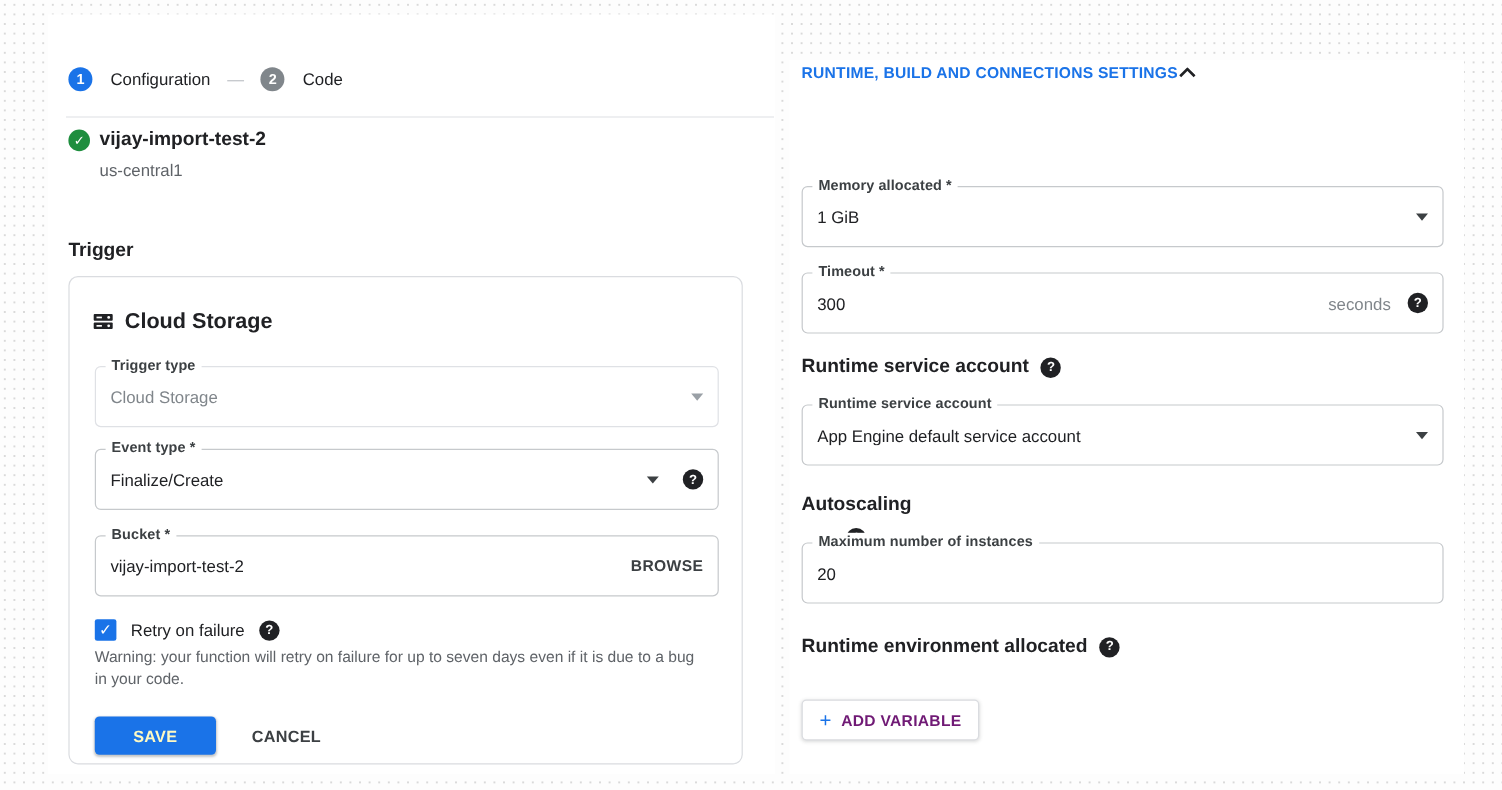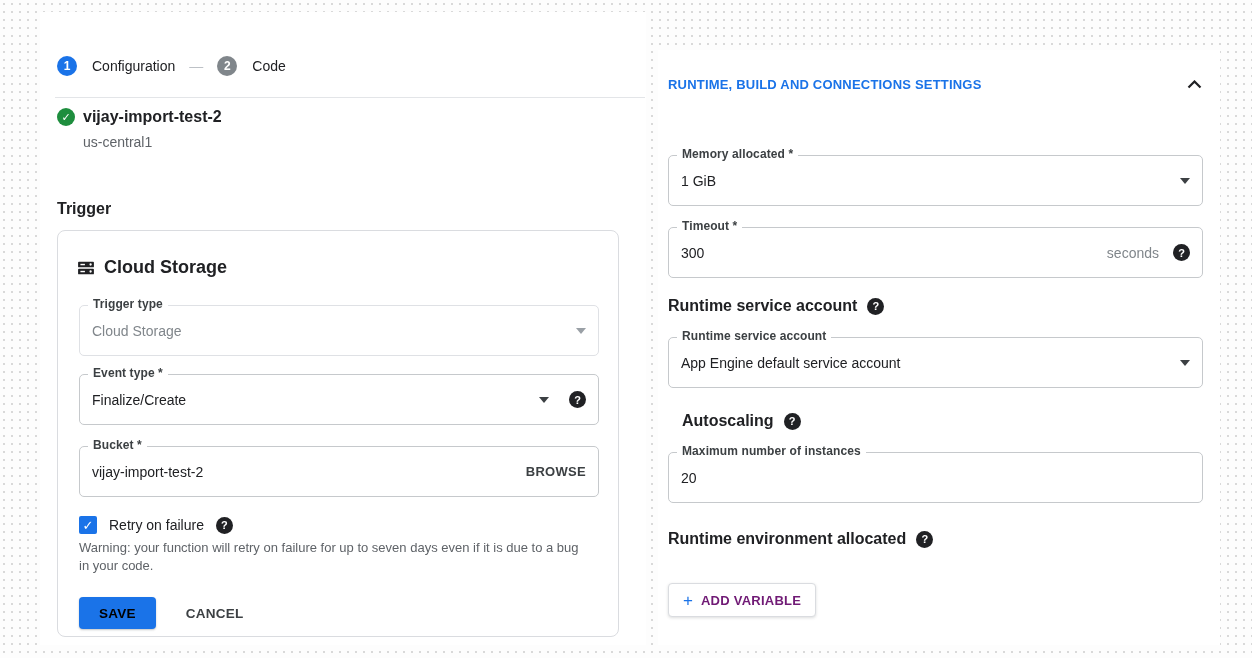--- a/index.html
+++ b/index.html
@@ -83,47 +83,47 @@
   
   .retry-row { position: absolute; left: 21px; top: 285px; display: flex; align-items: center; gap: 12px; }
   .checkbox {
     width: 18px; height: 18px; border-radius: 2px; background: #1a73e8; color: #fff;
     font-size: 13px; font-weight: 700; display: flex; align-items: center; justify-content: center; cursor: pointer;
   }
   .retry-label { font-size: 14px; color: #202124; }
   .warning { position: absolute; left: 21px; top: 308px; width: 508px; font-size: 13px; line-height: 18px; color: #5f6368; }
   .btn-row { position: absolute; left: 21px; top: 366px; display: flex; align-items: center; gap: 30px; }
   .btn-primary {
-    background: #1a73e8; color: #000000; border: none; border-radius: 4px; height: 32px; padding: 0 20px;
+    background: #1a73e8; color: #fef9c3; border: none; border-radius: 4px; height: 32px; padding: 0 32px;
     font-family: inherit; font-size: 13.5px; font-weight: 700; letter-spacing: 0.25px; cursor: pointer;
     box-shadow: 0 1px 2px rgba(60,64,67,.3);
   }
   .btn-text { background: none; border: none; font-family: inherit; font-size: 13.5px; font-weight: 700; color: #3c4043; letter-spacing: 0.25px; cursor: pointer; }
 
   
   .settings-header {
-    position: absolute; left: 10px; right: 18px; top: 24px; height: 20px;
-    display: flex; align-items: center; justify-content: space-between; cursor: pointer;
+    position: absolute; left: 10px; right: 18px; top: 0; height: 20px;
+    display: flex; align-items: center; justify-content: flex-start; cursor: pointer;
   }
   .settings-header-label { font-size: 13px; font-weight: 700; color: #1a73e8; letter-spacing: 0.2px; }
   .tabs { position: absolute; left: 4px; right: 17px; top: 45px; height: 37px; display: flex; border-bottom: 1px solid #e3e5e8; }
   .tab {
     padding: 0 22px; display: flex; align-items: center; font-size: 13px; font-weight: 700;
     letter-spacing: 0.3px; color: #5f6368; cursor: pointer; border-bottom: 3px solid transparent; height: 100%;
   }
   .tab.active { color: #1a73e8; border-bottom-color: #1a73e8; }
 
   .f-memory  { left: 10px; top: 105px; width: 535px; }
   .f-timeout { left: 10px; top: 177px; width: 535px; }
   .f-rsa     { left: 10px; top: 287px; width: 535px; }
   .f-maxinst { left: 10px; top: 402px; width: 535px; }
 
   .r-heading { position: absolute; display: flex; align-items: center; gap: 10px; }
   #h-rsa  { left: 10px; top: 247px; }
-  #h-auto { left: 24px; top: 362px; }
+  #h-auto { left: 10px; top: 362px; flex-direction: column; }
   #h-env  { left: 10px; top: 480px; }
 
   .add-var-btn {
     position: absolute; left: 10px; top: 533px; height: 34px; padding: 0 14px;
     background: #fff; border: 1px solid #dadce0; border-radius: 4px;
     box-shadow: 0 1px 3px rgba(60,64,67,.18);
     display: flex; align-items: center; gap: 8px; cursor: pointer;
     font-family: inherit;
   }
   .add-var-plus { color: #1a73e8; font-size: 17px; font-weight: 400; line-height: 1; }

